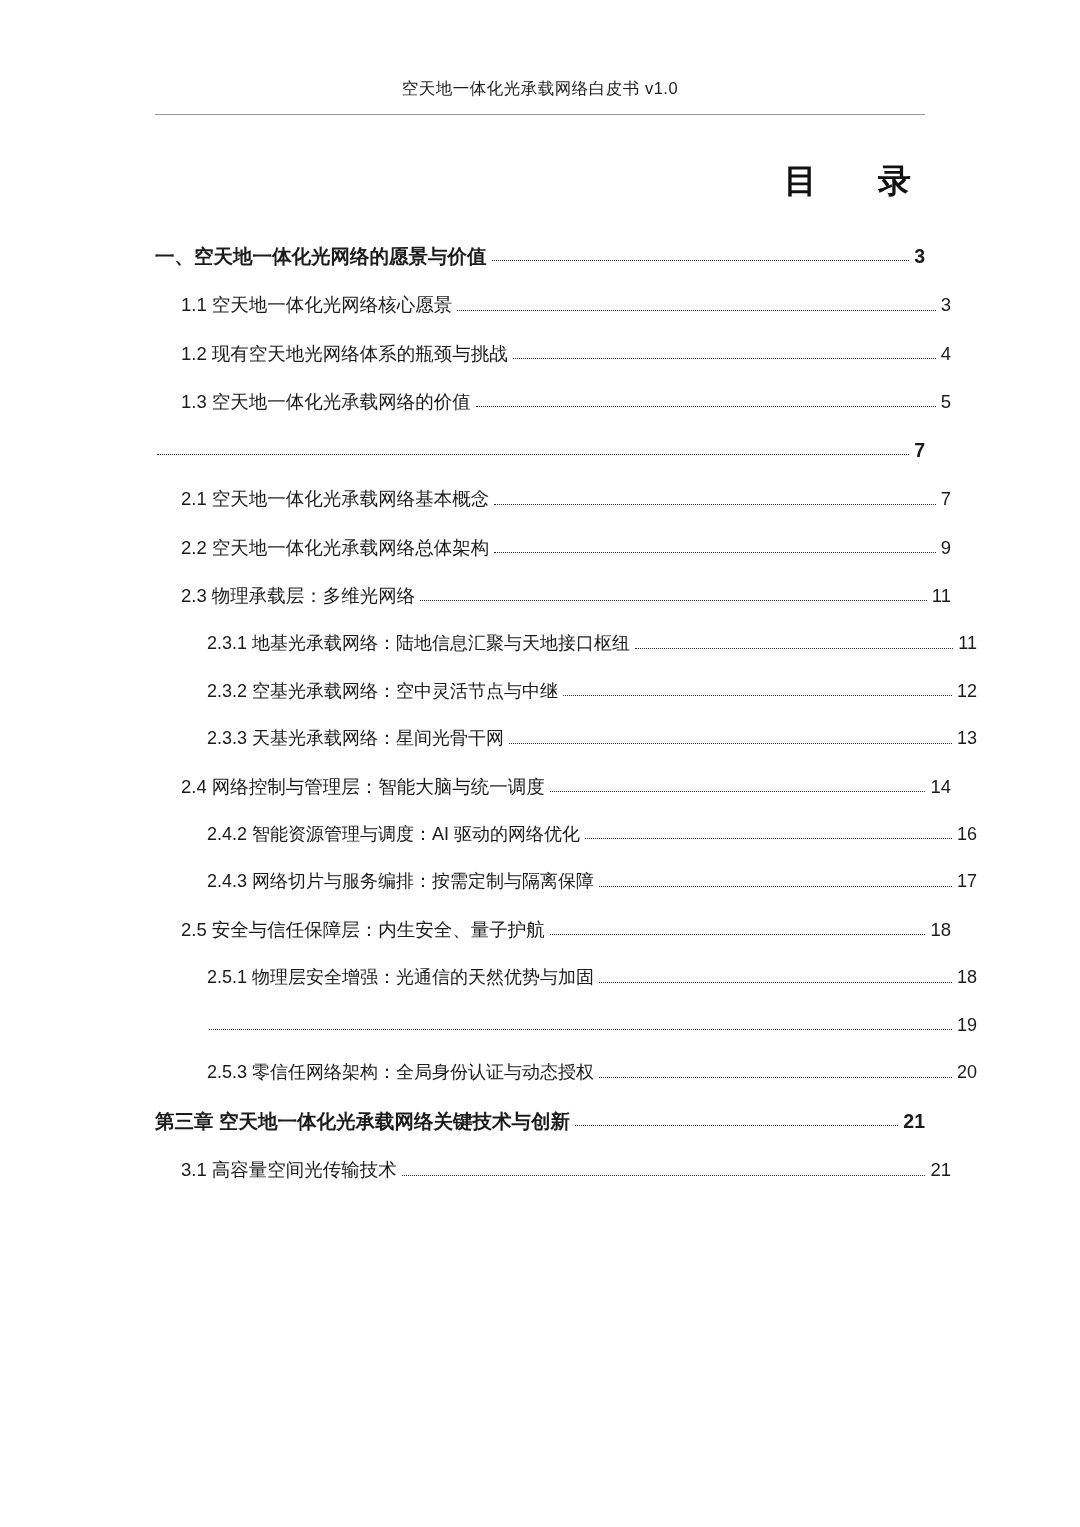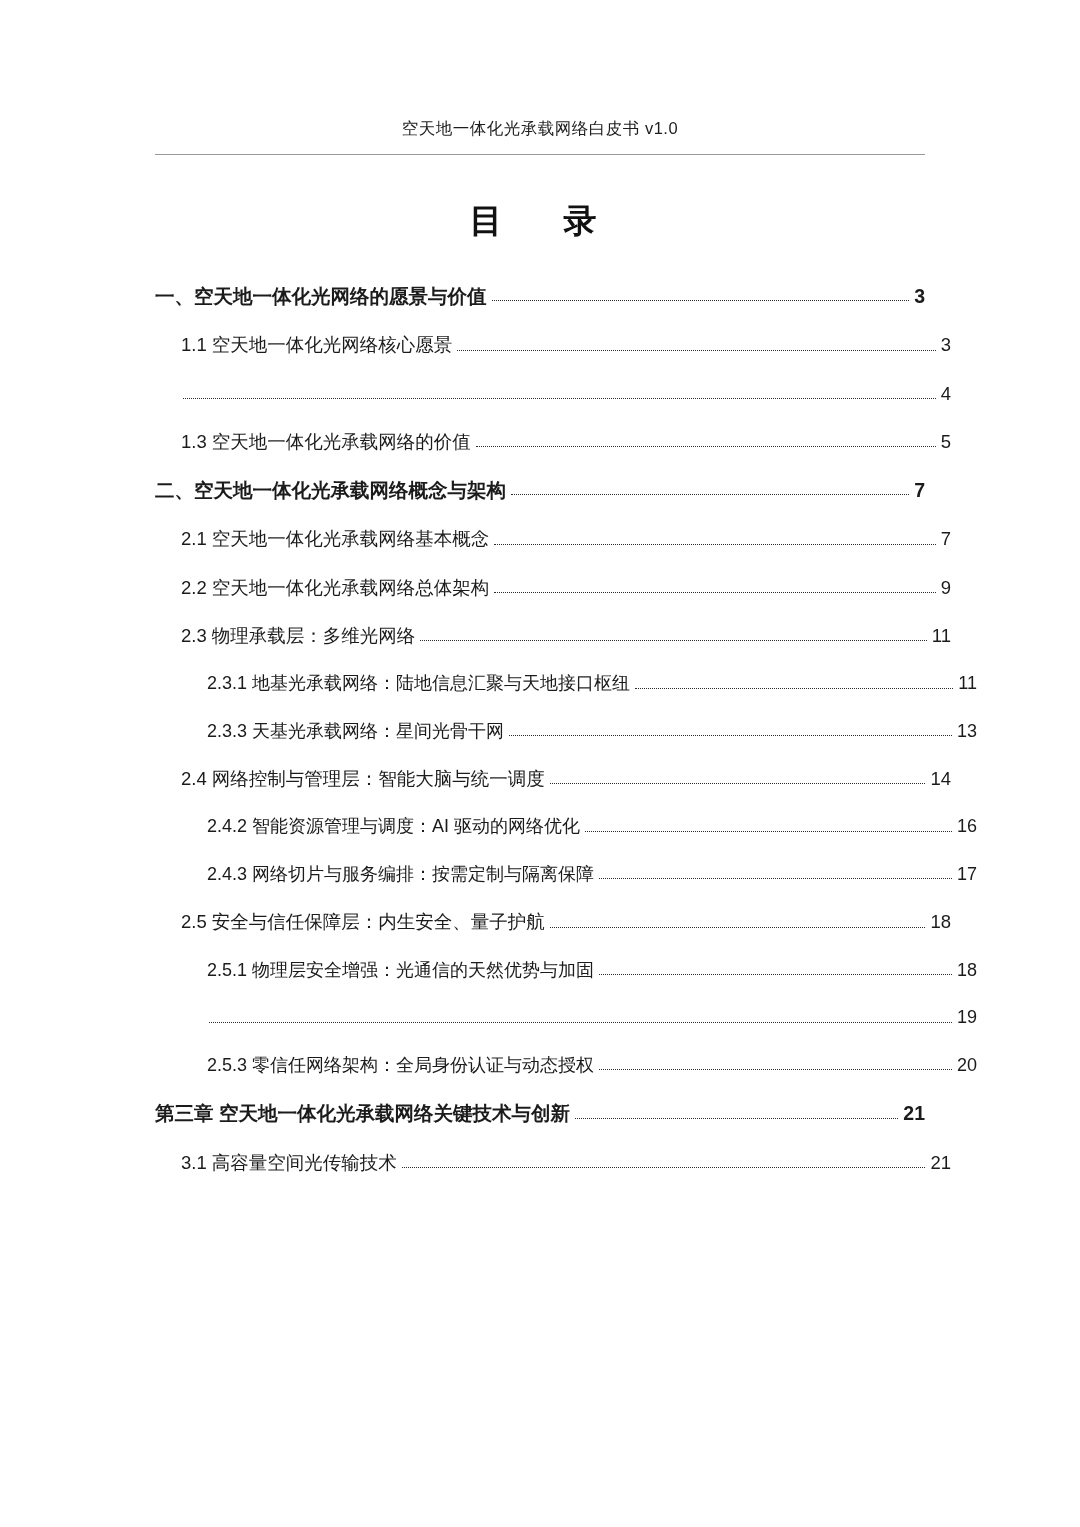--- a/index.html
+++ b/index.html
@@ -21,29 +21,28 @@
     box-sizing: border-box;
     padding: 78px 155px 40px 155px;
     position: relative;
   }
   .header {
     text-align: center;
     font-size: 16.5px;
     color: #1d1d1d;
     letter-spacing: 0.5px;
     padding-bottom: 14px;
-    margin-top: 40px;
   }
   .header-rule {
     border-bottom: 1px solid #9a9a9a;
     margin: 0 0 0 0;
     width: 100%;
   }
   .toc-title {
-    text-align: center;
+    text-align: right;
     font-size: 33px;
     font-weight: bold;
     letter-spacing: 14px;
     margin-top: 44px;
     margin-bottom: 28px;
     color: #111;
   }
   .toc {
     margin-top: 6px;
   }
@@ -109,30 +108,30 @@
         <span class="label">一、空天地一体化光网络的愿景与价值</span>
         <span class="leader"></span>
         <span class="pageno">3</span>
       </div>
       <div class="toc-entry lvl2">
         <span class="label">1.1  空天地一体化光网络核心愿景</span>
         <span class="leader"></span>
         <span class="pageno">3</span>
       </div>
       <div class="toc-entry lvl2">
+        <span class="label">1.2  现有空天地光网络体系的瓶颈与挑战</span>
         <span class="leader"></span>
         <span class="pageno">4</span>
       </div>
       <div class="toc-entry lvl2">
         <span class="label">1.3  空天地一体化光承载网络的价值</span>
         <span class="leader"></span>
         <span class="pageno">5</span>
       </div>
       <div class="toc-entry lvl1">
-        <span class="label">二、空天地一体化光承载网络概念与架构</span>
         <span class="leader"></span>
         <span class="pageno">7</span>
       </div>
       <div class="toc-entry lvl2">
         <span class="label">2.1  空天地一体化光承载网络基本概念</span>
         <span class="leader"></span>
         <span class="pageno">7</span>
       </div>
       <div class="toc-entry lvl2">
         <span class="label">2.2  空天地一体化光承载网络总体架构</span>
@@ -141,20 +140,25 @@
       </div>
       <div class="toc-entry lvl2">
         <span class="label">2.3  物理承载层：多维光网络</span>
         <span class="leader"></span>
         <span class="pageno">11</span>
       </div>
       <div class="toc-entry lvl3">
         <span class="label">2.3.1 地基光承载网络：陆地信息汇聚与天地接口枢纽</span>
         <span class="leader"></span>
         <span class="pageno">11</span>
+      </div>
+      <div class="toc-entry lvl3">
+        <span class="label">2.3.2 空基光承载网络：空中灵活节点与中继</span>
+        <span class="leader"></span>
+        <span class="pageno">12</span>
       </div>
       <div class="toc-entry lvl3">
         <span class="label">2.3.3 天基光承载网络：星间光骨干网</span>
         <span class="leader"></span>
         <span class="pageno">13</span>
       </div>
       <div class="toc-entry lvl2">
         <span class="label">2.4  网络控制与管理层：智能大脑与统一调度</span>
         <span class="leader"></span>
         <span class="pageno">14</span>

